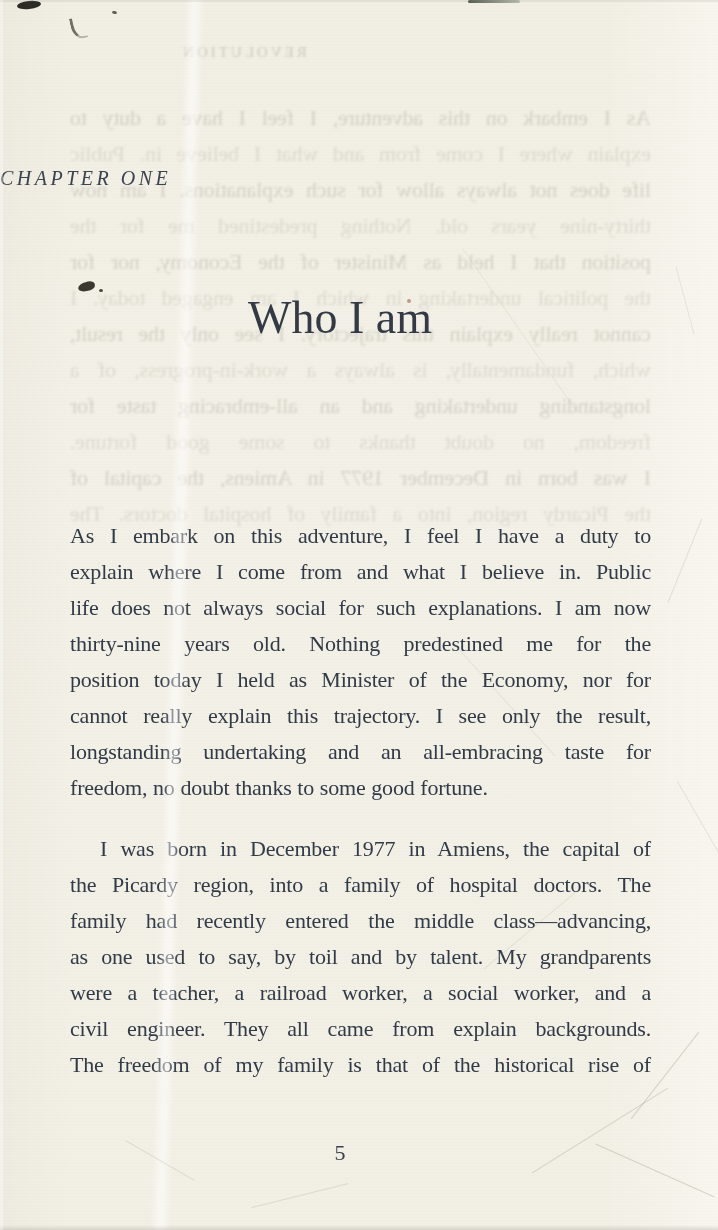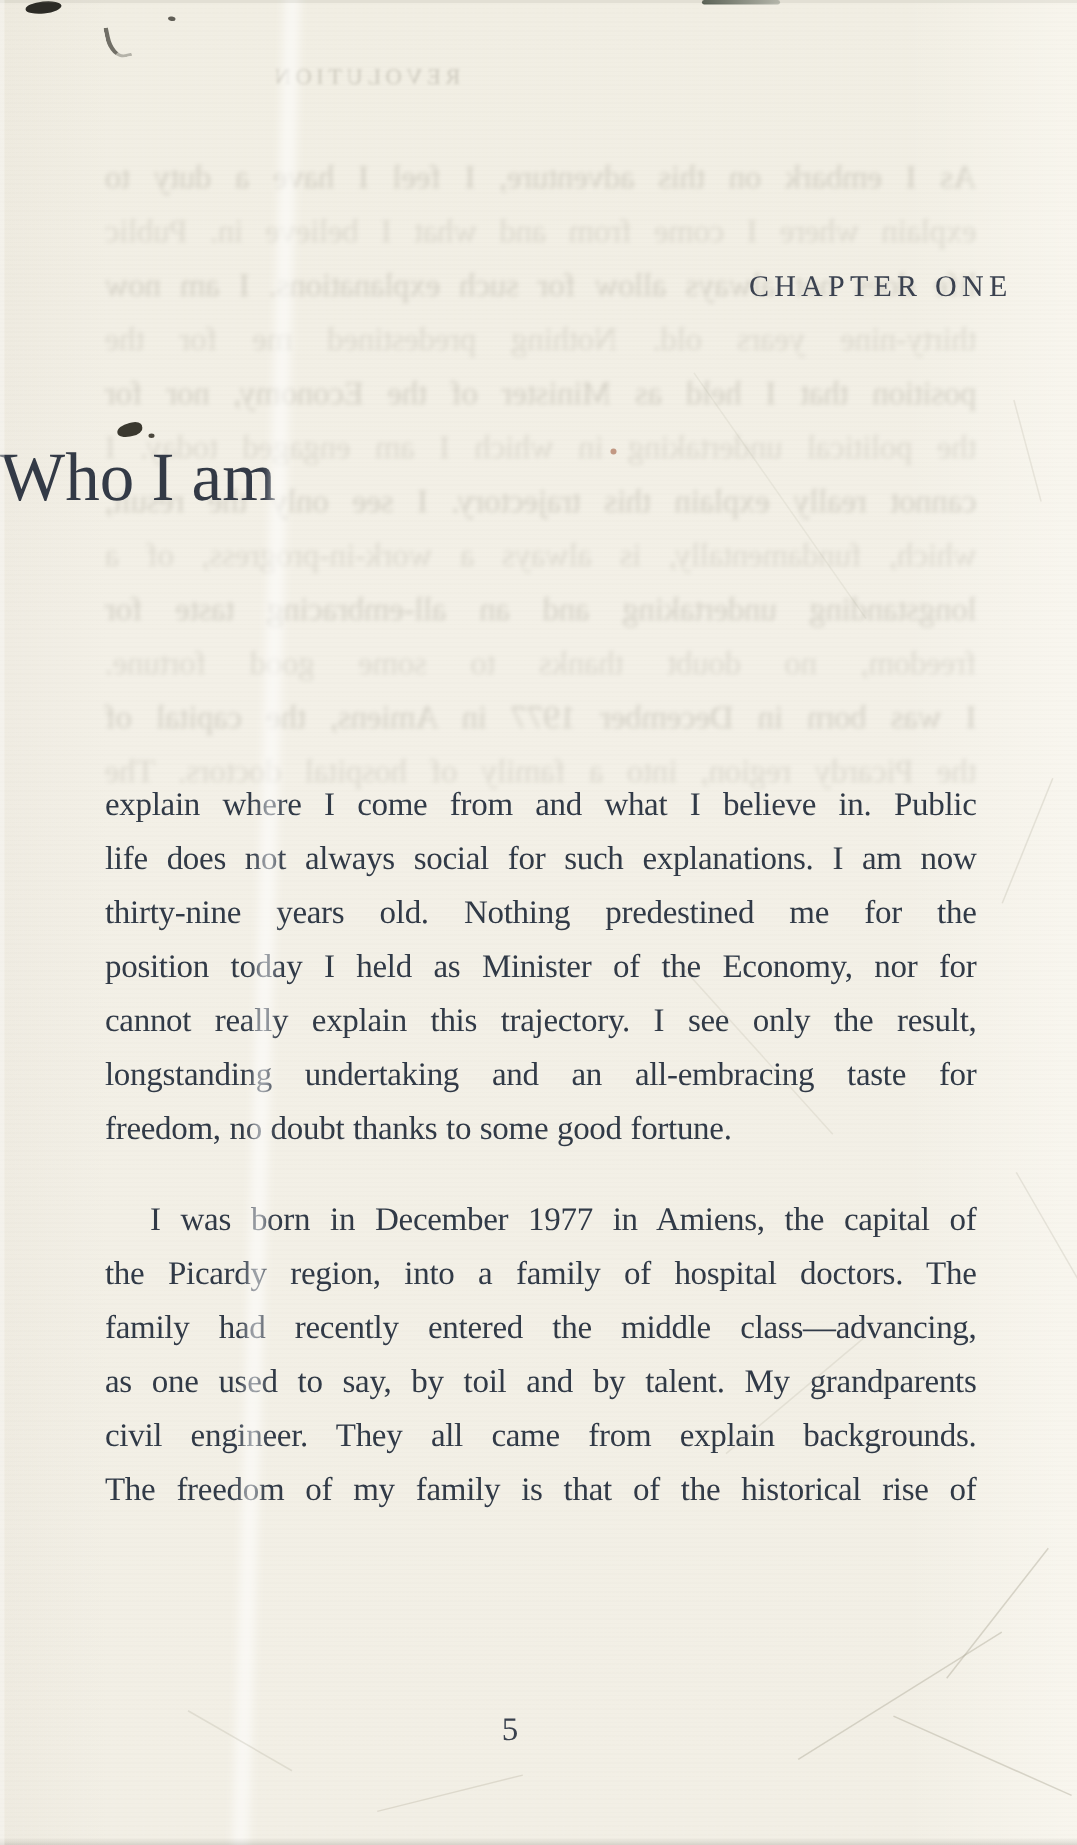--- a/index.html
+++ b/index.html
@@ -48,25 +48,25 @@
   .ghost-body {
     position:absolute; left:70px; top:100px; width:581px;
     transform:scaleX(-1); filter:blur(1.3px); opacity:0.30;
     color:var(--ghost); font-size:22px;
   }
   .gline { line-height:36px; text-align:justify; text-align-last:justify; letter-spacing:-0.2px; }
   .gline:nth-child(even) { opacity:0.72; }
 
   
   .chapter-heading {
-    position:absolute; left:0; top:180px; width:675px; text-align:right;
-    font-size:20px; letter-spacing:3.5px; color:#3b4250;
+    position:absolute; left:0; top:167px; width:675px; text-align:left;
+    font-size:20px; letter-spacing:3.5px; color:#3b4250;font-style:italic;
   }
   .page-title {
-    position:absolute; left:0; top:292px; width:680px; margin:0; text-align:left;
+    position:absolute; left:0; top:292px; width:680px; margin:0; text-align:center;
     font-size:46px; line-height:52px; font-weight:400; color:#333a46;
   }
   .body-text {
     position:absolute; left:70px; top:518px; width:581px;
     font-size:22px;
   }
   .line {
     line-height:36px; text-align:justify; text-align-last:justify;
     letter-spacing:-0.2px; word-spacing:0.5px;
   }
@@ -123,31 +123,33 @@
       <div class="gline">which, fundamentally, is always a work-in-progress, of a</div>
       <div class="gline">longstanding undertaking and an all-embracing taste for</div>
       <div class="gline">freedom, no doubt thanks to some good fortune.</div>
       <div class="gline">I was born in December 1977 in Amiens, the capital of</div>
       <div class="gline">the Picardy region, into a family of hospital doctors. The</div>
     </div>
 
   <div class="chapter-heading">CHAPTER ONE</div>
   <h1 class="page-title">Who I am</h1>
   <div class="body-text" id="body-text">
+      <div class="line">As I embark on this adventure, I feel I have a duty to</div>
       <div class="line">explain where I come from and what I believe in. Public</div>
       <div class="line">life does not always social for such explanations. I am now</div>
       <div class="line">thirty-nine years old. Nothing predestined me for the</div>
       <div class="line">position today I held as Minister of the Economy, nor for</div>
       <div class="line">cannot really explain this trajectory. I see only the result,</div>
       <div class="line">longstanding undertaking and an all-embracing taste for</div>
       <div class="line no-justify">freedom, no doubt thanks to some good fortune.</div>
       <div class="line indent">I was born in December 1977 in Amiens, the capital of</div>
       <div class="line">the Picardy region, into a family of hospital doctors. The</div>
       <div class="line">family had recently entered the middle class—advancing,</div>
       <div class="line">as one used to say, by toil and by talent. My grandparents</div>
+      <div class="line">were a teacher, a railroad worker, a social worker, and a</div>
       <div class="line">civil engineer. They all came from explain backgrounds.</div>
       <div class="line">The freedom of my family is that of the historical rise of</div>
     </div>
   <div class="page-number">5</div>
 
   <div class="streak"></div>
   <div class="ink" id="ink-top-left"></div>
   <div class="ink" id="ink-curl"></div>
   <div class="ink" id="ink-speck"></div>
   <div class="ink" id="ink-top-streak"></div>

